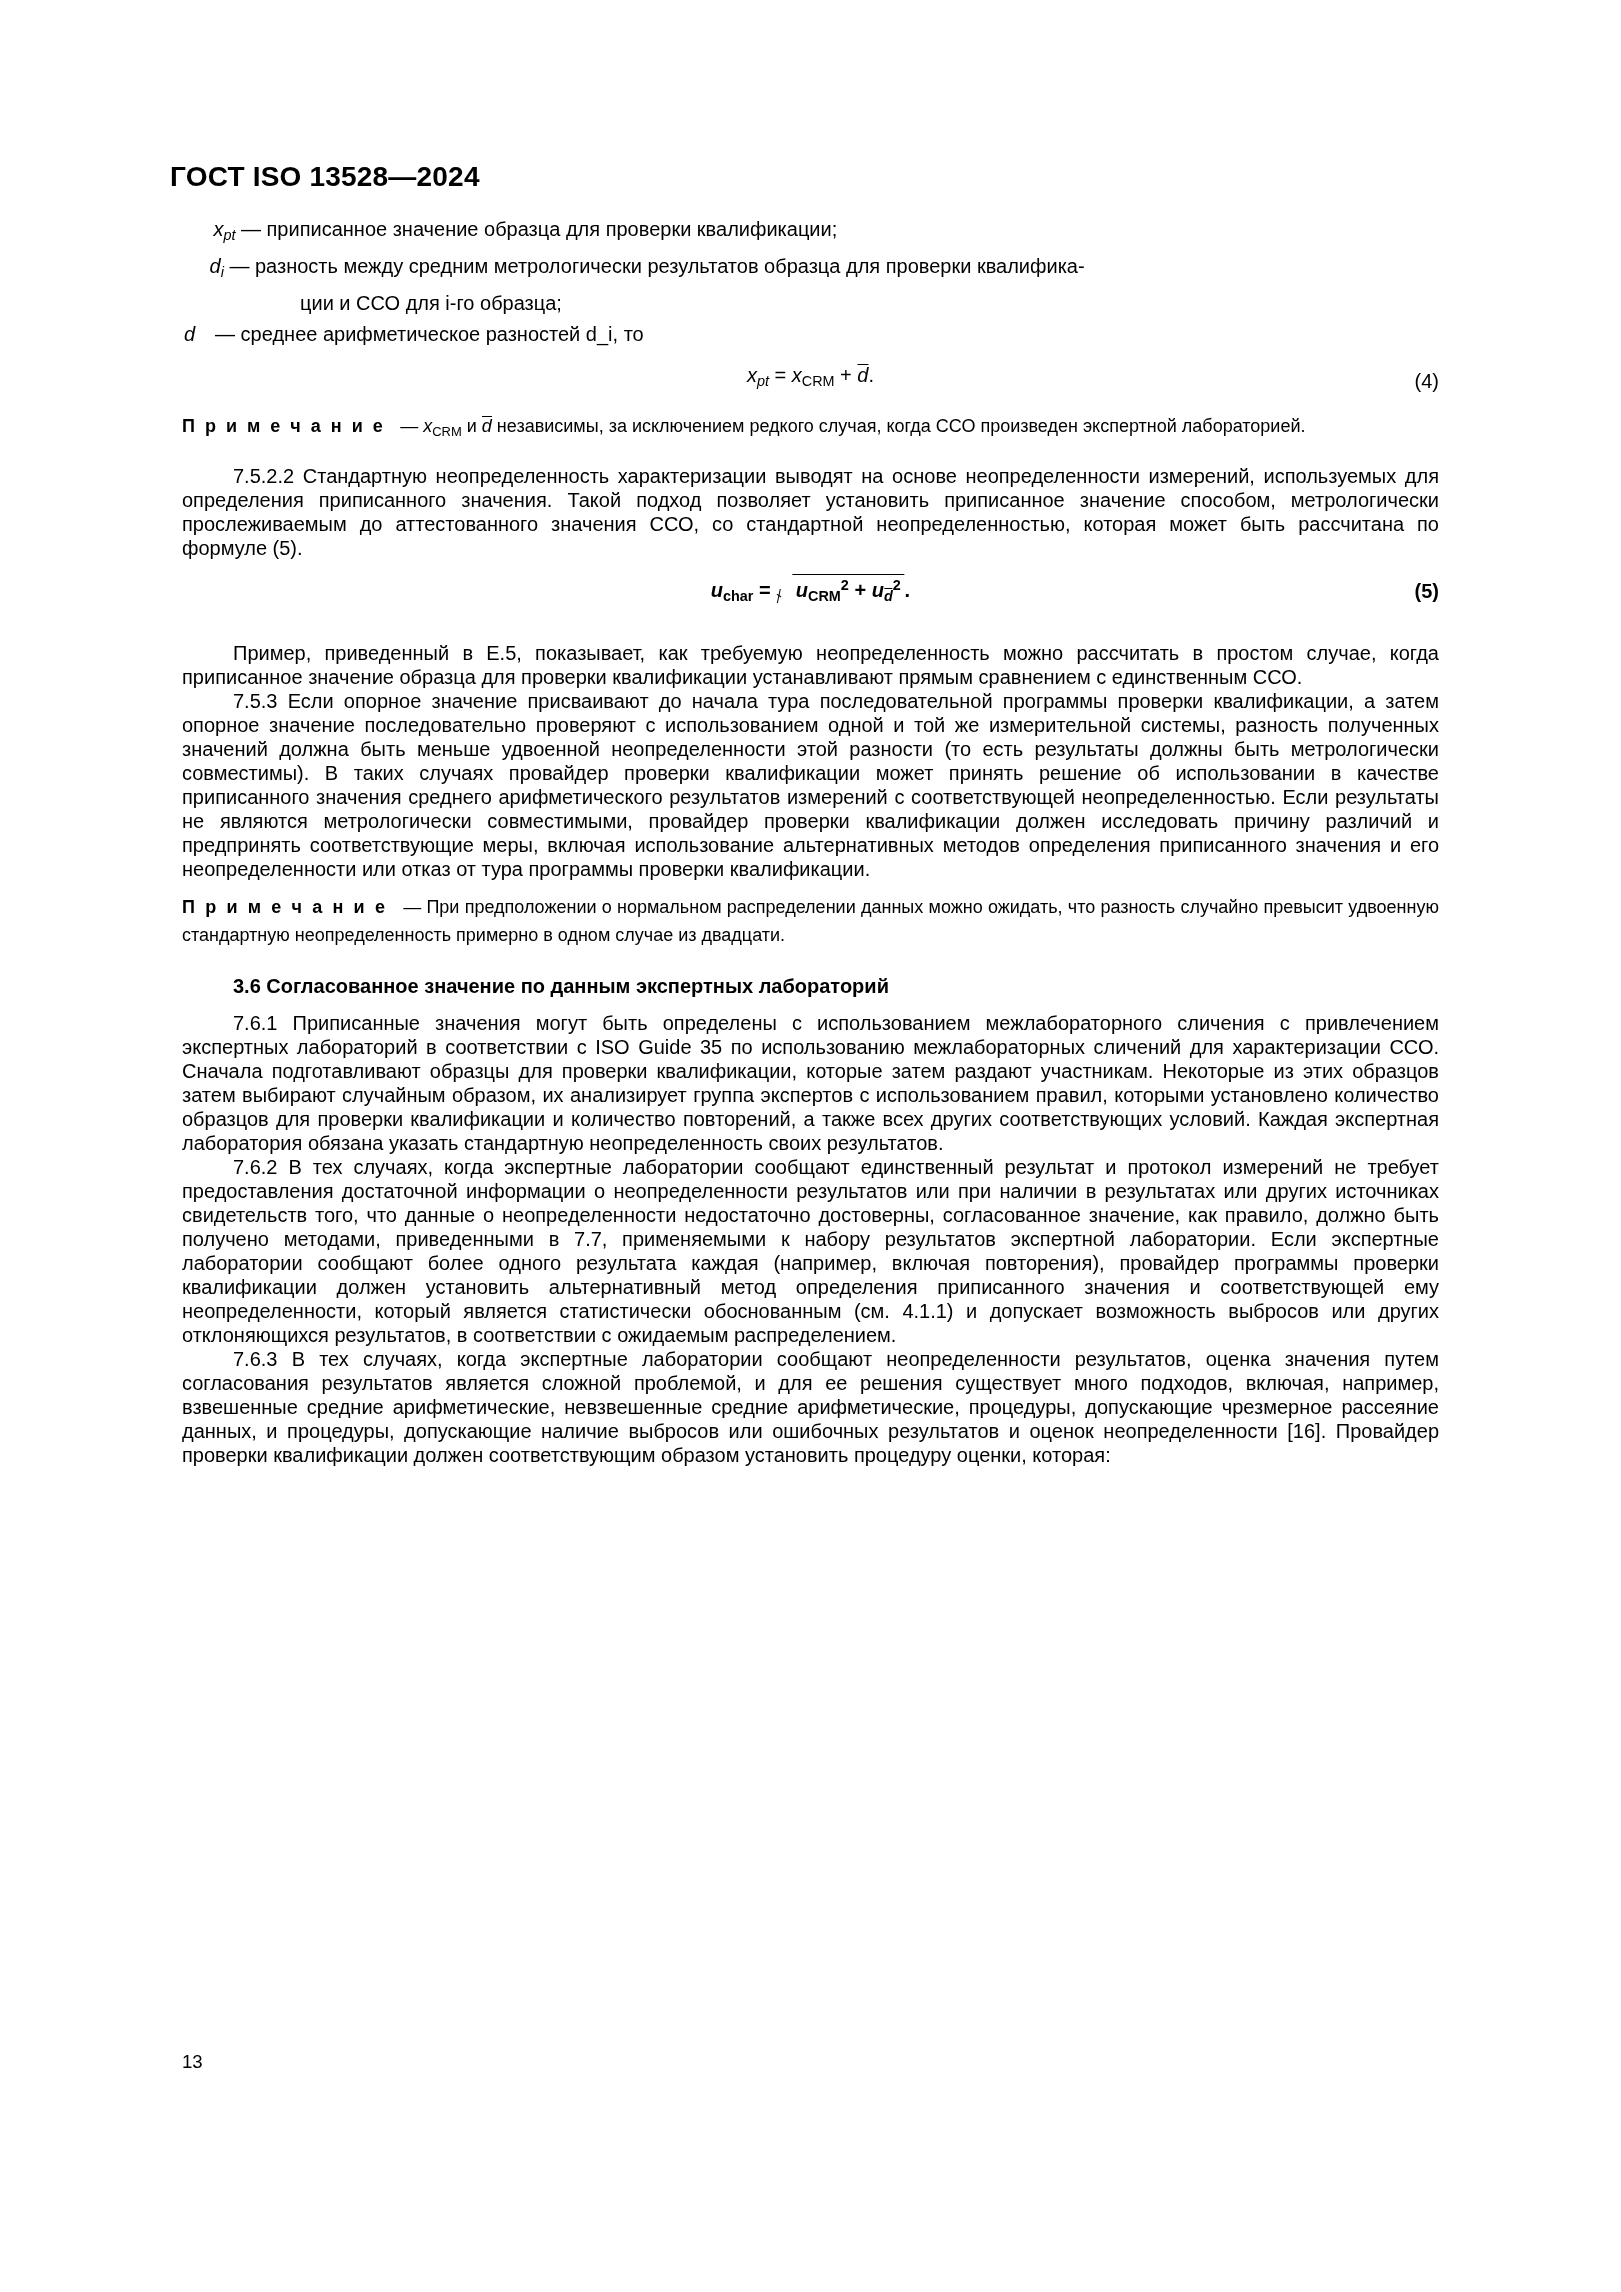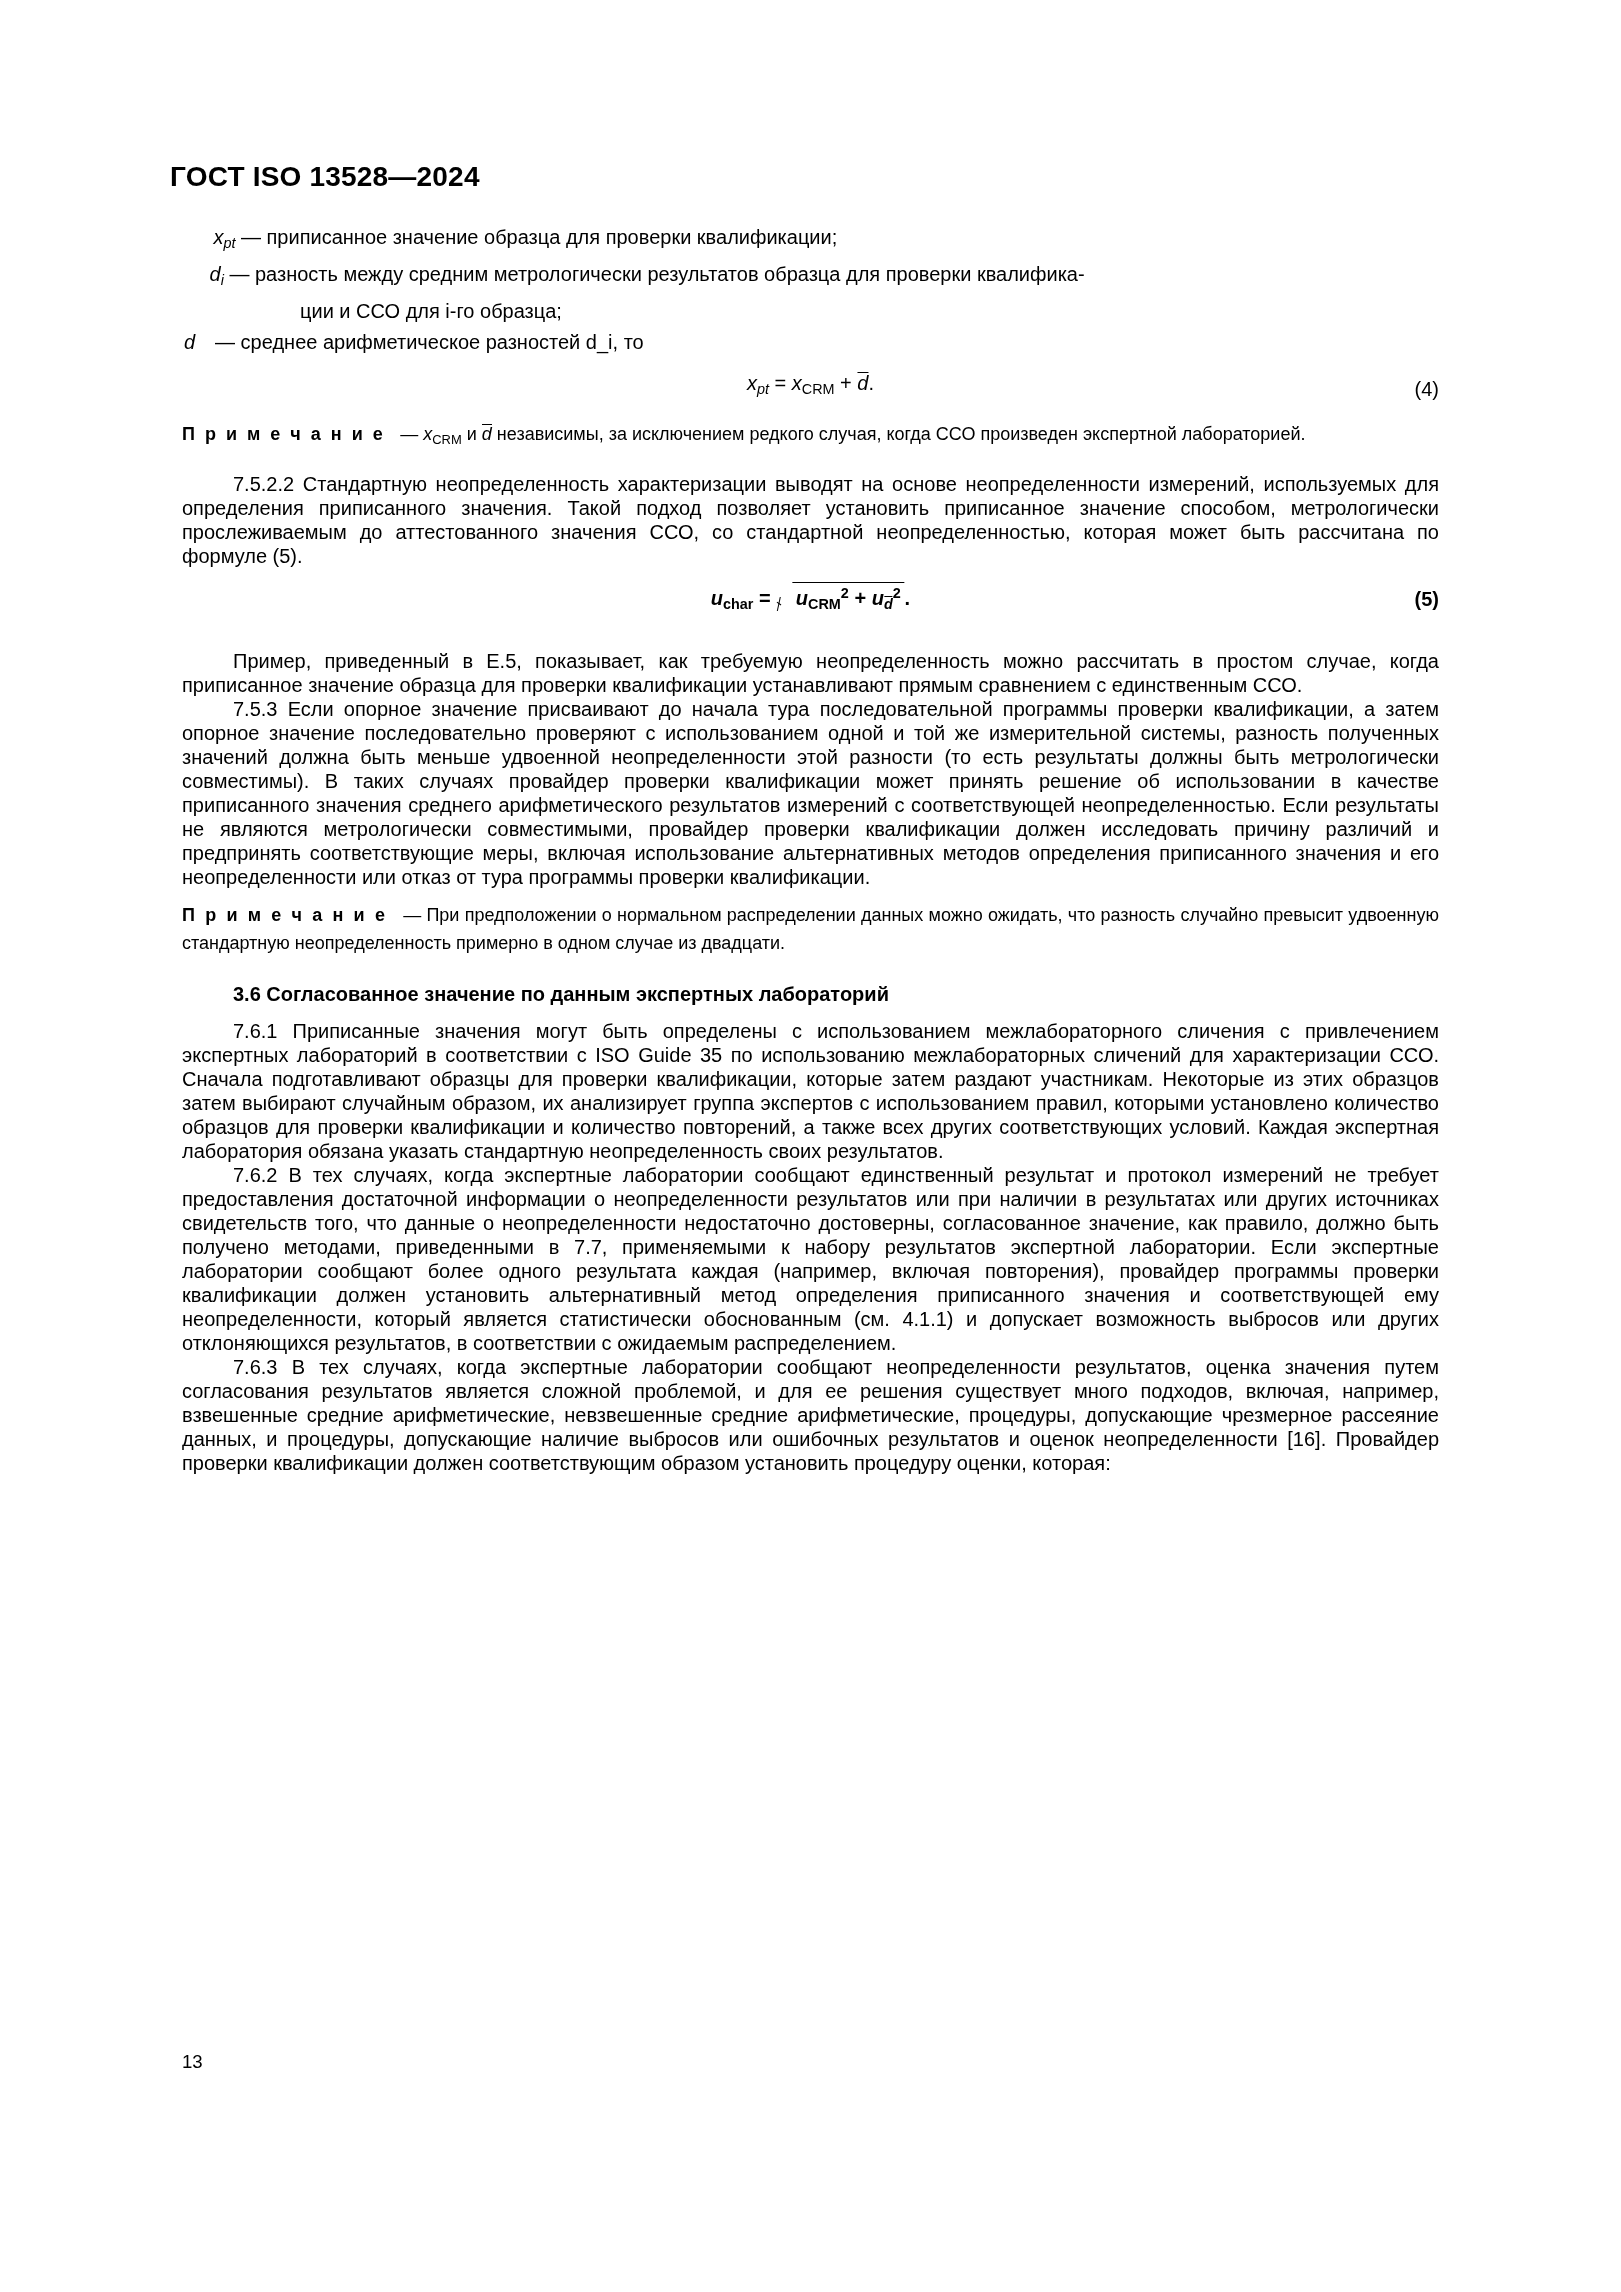--- a/index.html
+++ b/index.html
@@ -27,21 +27,21 @@
     left: 170px;
     top: 145px;
     font-size: 28px;
     font-weight: bold;
     letter-spacing: 0.2px;
     margin-top: 16px;
   }
   .content {
     position: absolute;
     left: 182px;
-    top: 222px;
+    top: 214px;
     width: 1257px;
   }
   p {
     margin: 0;
     font-size: 20px;
     line-height: 24px;
     text-align: justify;
     text-justify: inter-word;
   }
   .ind {

